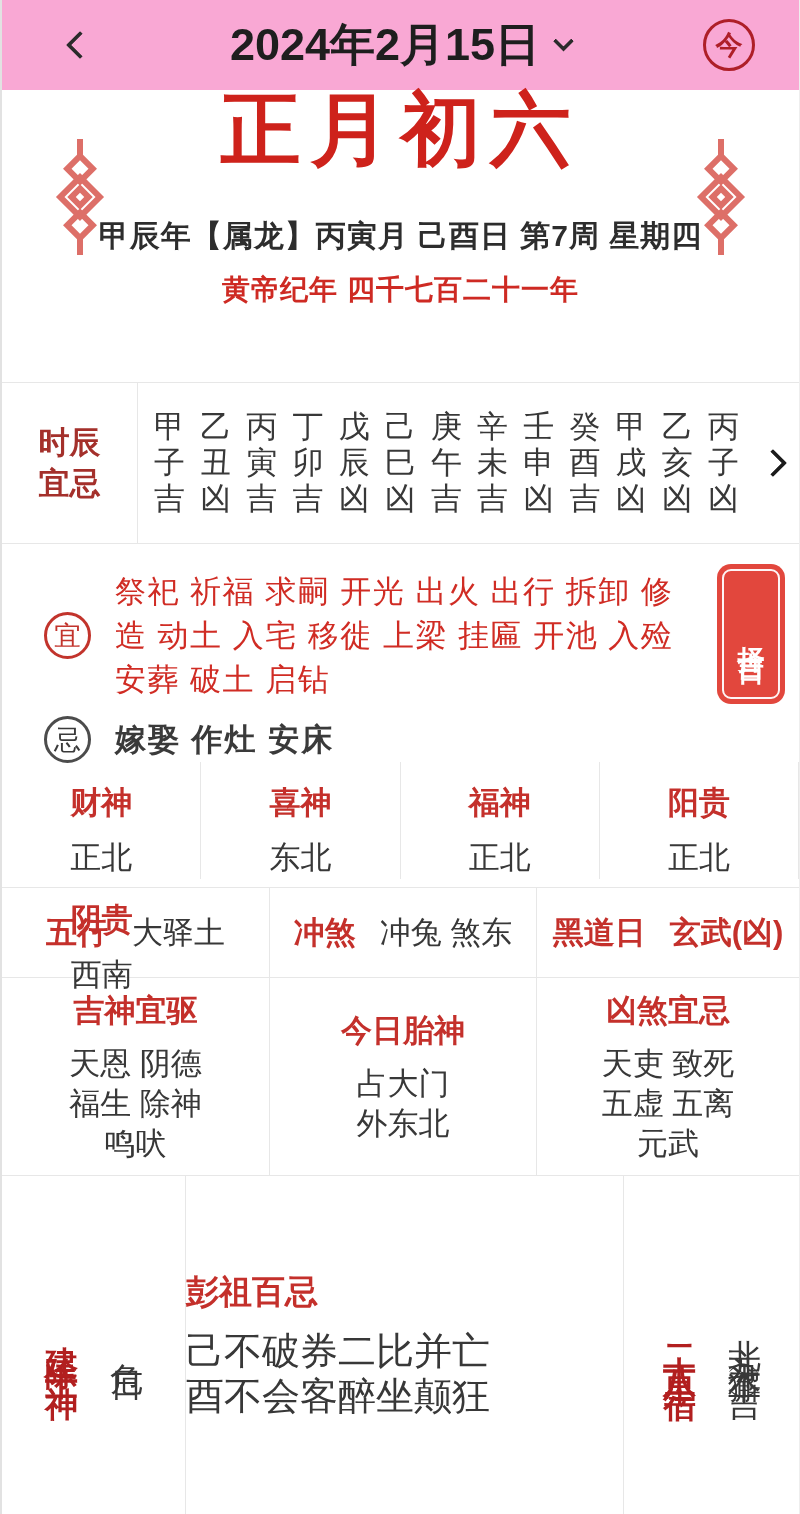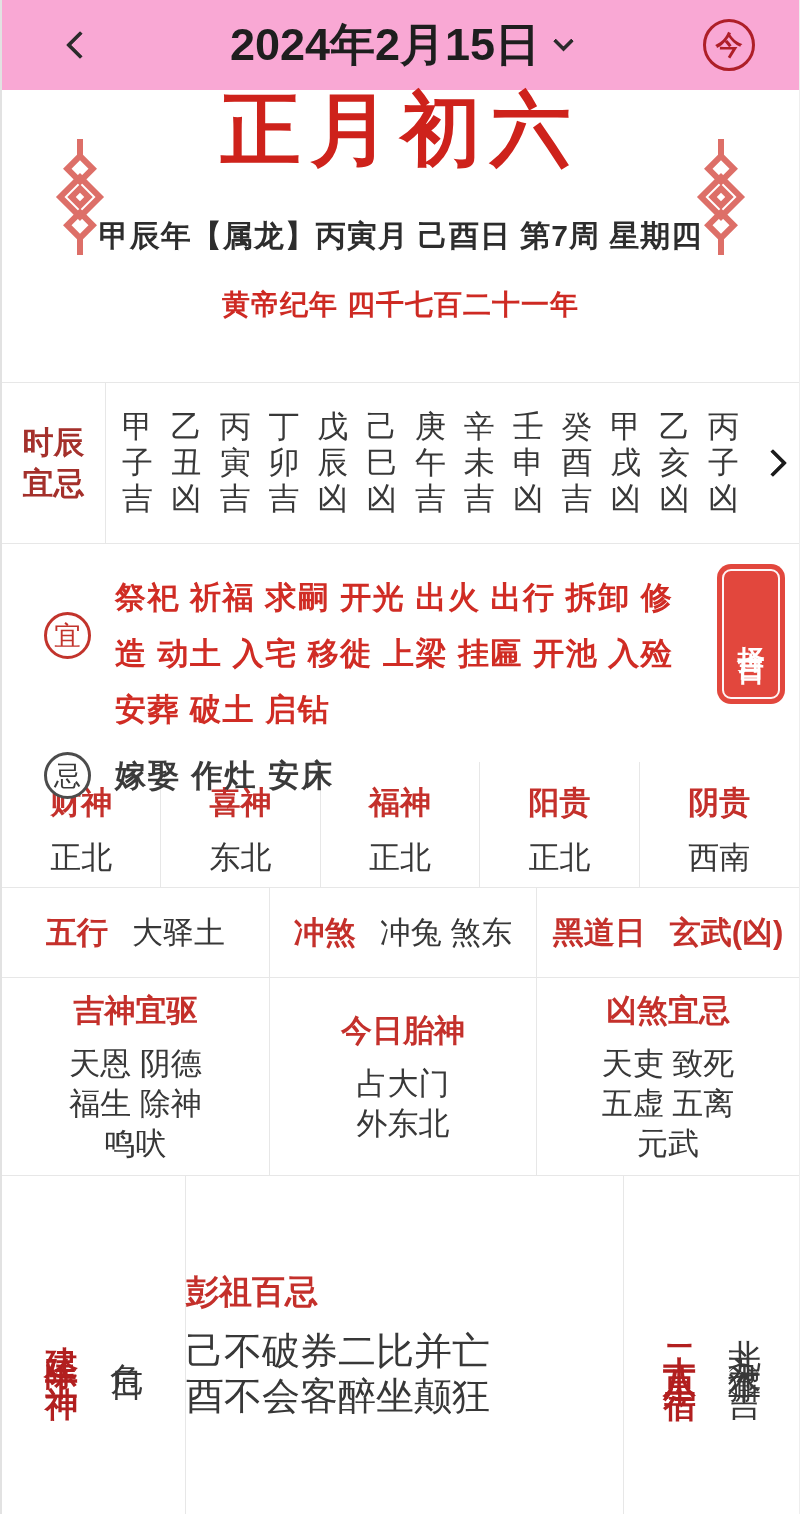--- a/index.html
+++ b/index.html
@@ -21,48 +21,48 @@
   .today-btn { position:absolute; right:44px; top:50%; transform:translateY(-50%);
                width:52px; height:52px; border-radius:50%; border:3px solid #ae1f28; background:transparent;
                color:#ae1f28; font-size:27px; font-weight:bold; display:flex; align-items:center; justify-content:center; cursor:pointer; }
 
   
   .hero { height:292px; text-align:center; position:relative; }
   .hero-title { font-size:80px; font-weight:900; color:#ce221b; letter-spacing:10px; line-height:1; margin-bottom:46px; }
   .ornament { position:absolute; top:48px; }
   .ornament.left { left:46px; }
   .ornament.right { right:46px; transform:scaleX(-1); }
-  .ganzhi { font-size:30px; font-weight:bold; color:#2d2d2d; letter-spacing:1px; margin-bottom:29px; }
+  .ganzhi { font-size:30px; font-weight:bold; color:#2d2d2d; letter-spacing:1px; margin-bottom:14px; }
   .era { font-size:28px; font-weight:bold; color:#ce2a23; letter-spacing:1px; }
 
   
   .hours { height:162px; border-top:1px solid #e7e7e7; border-bottom:1px solid #e7e7e7; display:flex; align-items:stretch; }
-  .hours-label { width:104px; border-right:1px solid #e7e7e7; display:flex; flex-direction:column;
+  .hours-label { width:136px; border-right:1px solid #e7e7e7; display:flex; flex-direction:column;
                  justify-content:center; align-items:center; color:#a4302b; font-weight:bold; font-size:31px; line-height:41px; }
   .hours-cols { flex:1; display:flex; justify-content:space-between; align-items:center; padding:0 8px 0 16px; }
   .hour-col { display:flex; flex-direction:column; align-items:center; font-size:31px; line-height:36px; color:#383838; }
   .hours-more { width:52px; display:flex; align-items:center; justify-content:center; cursor:pointer; background:none; border:none; }
 
   
   .almanac { height:218px; padding:26px 40px 0 42px; position:relative; }
   .badge-circle { flex:0 0 auto; width:47px; height:47px; border-radius:50%;
                   display:flex; align-items:center; justify-content:center; font-size:27px; background:#fff; }
   .badge-yi { border:3px solid #c2342c; color:#c2342c; margin-top:42px; }
   .badge-ji { border:3px solid #4c4c4c; color:#3a3a3a; }
   .yi-row { display:flex; gap:24px; margin-bottom:14px; }
-  .yi-text { width:570px; font-size:31px; font-weight:bold; color:#d02c24; line-height:56px; letter-spacing:1.5px; }
+  .yi-text { width:570px; font-size:31px; font-weight:normal; color:#d02c24; line-height:44px; letter-spacing:1.5px; }
   .ji-row { display:flex; gap:24px; align-items:center; }
   .ji-text { font-size:31px; font-weight:bold; color:#3a3a3a; letter-spacing:2px; }
   .zeji { position:absolute; right:14px; top:20px; width:68px; height:140px; background:#e2473d;
           border-radius:14px; display:flex; align-items:center; justify-content:center; border:none; cursor:pointer; }
   .zeji::before { content:""; position:absolute; inset:5px; border:2px solid rgba(255,255,255,.95); border-radius:9px; }
   .zeji-text { writing-mode:vertical-rl; text-orientation:upright; color:#fff; font-size:27px; font-weight:bold; letter-spacing:7px; }
 
   
-  .gods { height:126px; display:grid; grid-template-columns:repeat(5,1fr); border-bottom:1px solid #e7e7e7; }
+  .gods { height:126px; display:grid; grid-template-columns:repeat(4,1fr); border-bottom:1px solid #e7e7e7; }
   .god-cell { text-align:center; border-right:1px solid #e7e7e7; padding-top:20px; }
   .god-cell:last-child { border-right:none; }
   .god-label { color:#c4302b; font-weight:bold; font-size:31px; margin-bottom:13px; }
   .god-value { font-size:31px; color:#383838; }
 
   
   .info-row { height:90px; display:grid; grid-template-columns:268px 267px 1fr; border-bottom:1px solid #e7e7e7; }
   .info-cell { display:flex; gap:24px; align-items:center; justify-content:center; border-right:1px solid #e7e7e7; font-size:31px; }
   .info-cell:last-child { border-right:none; }
   .info-label { color:#c4302b; font-weight:bold; }

